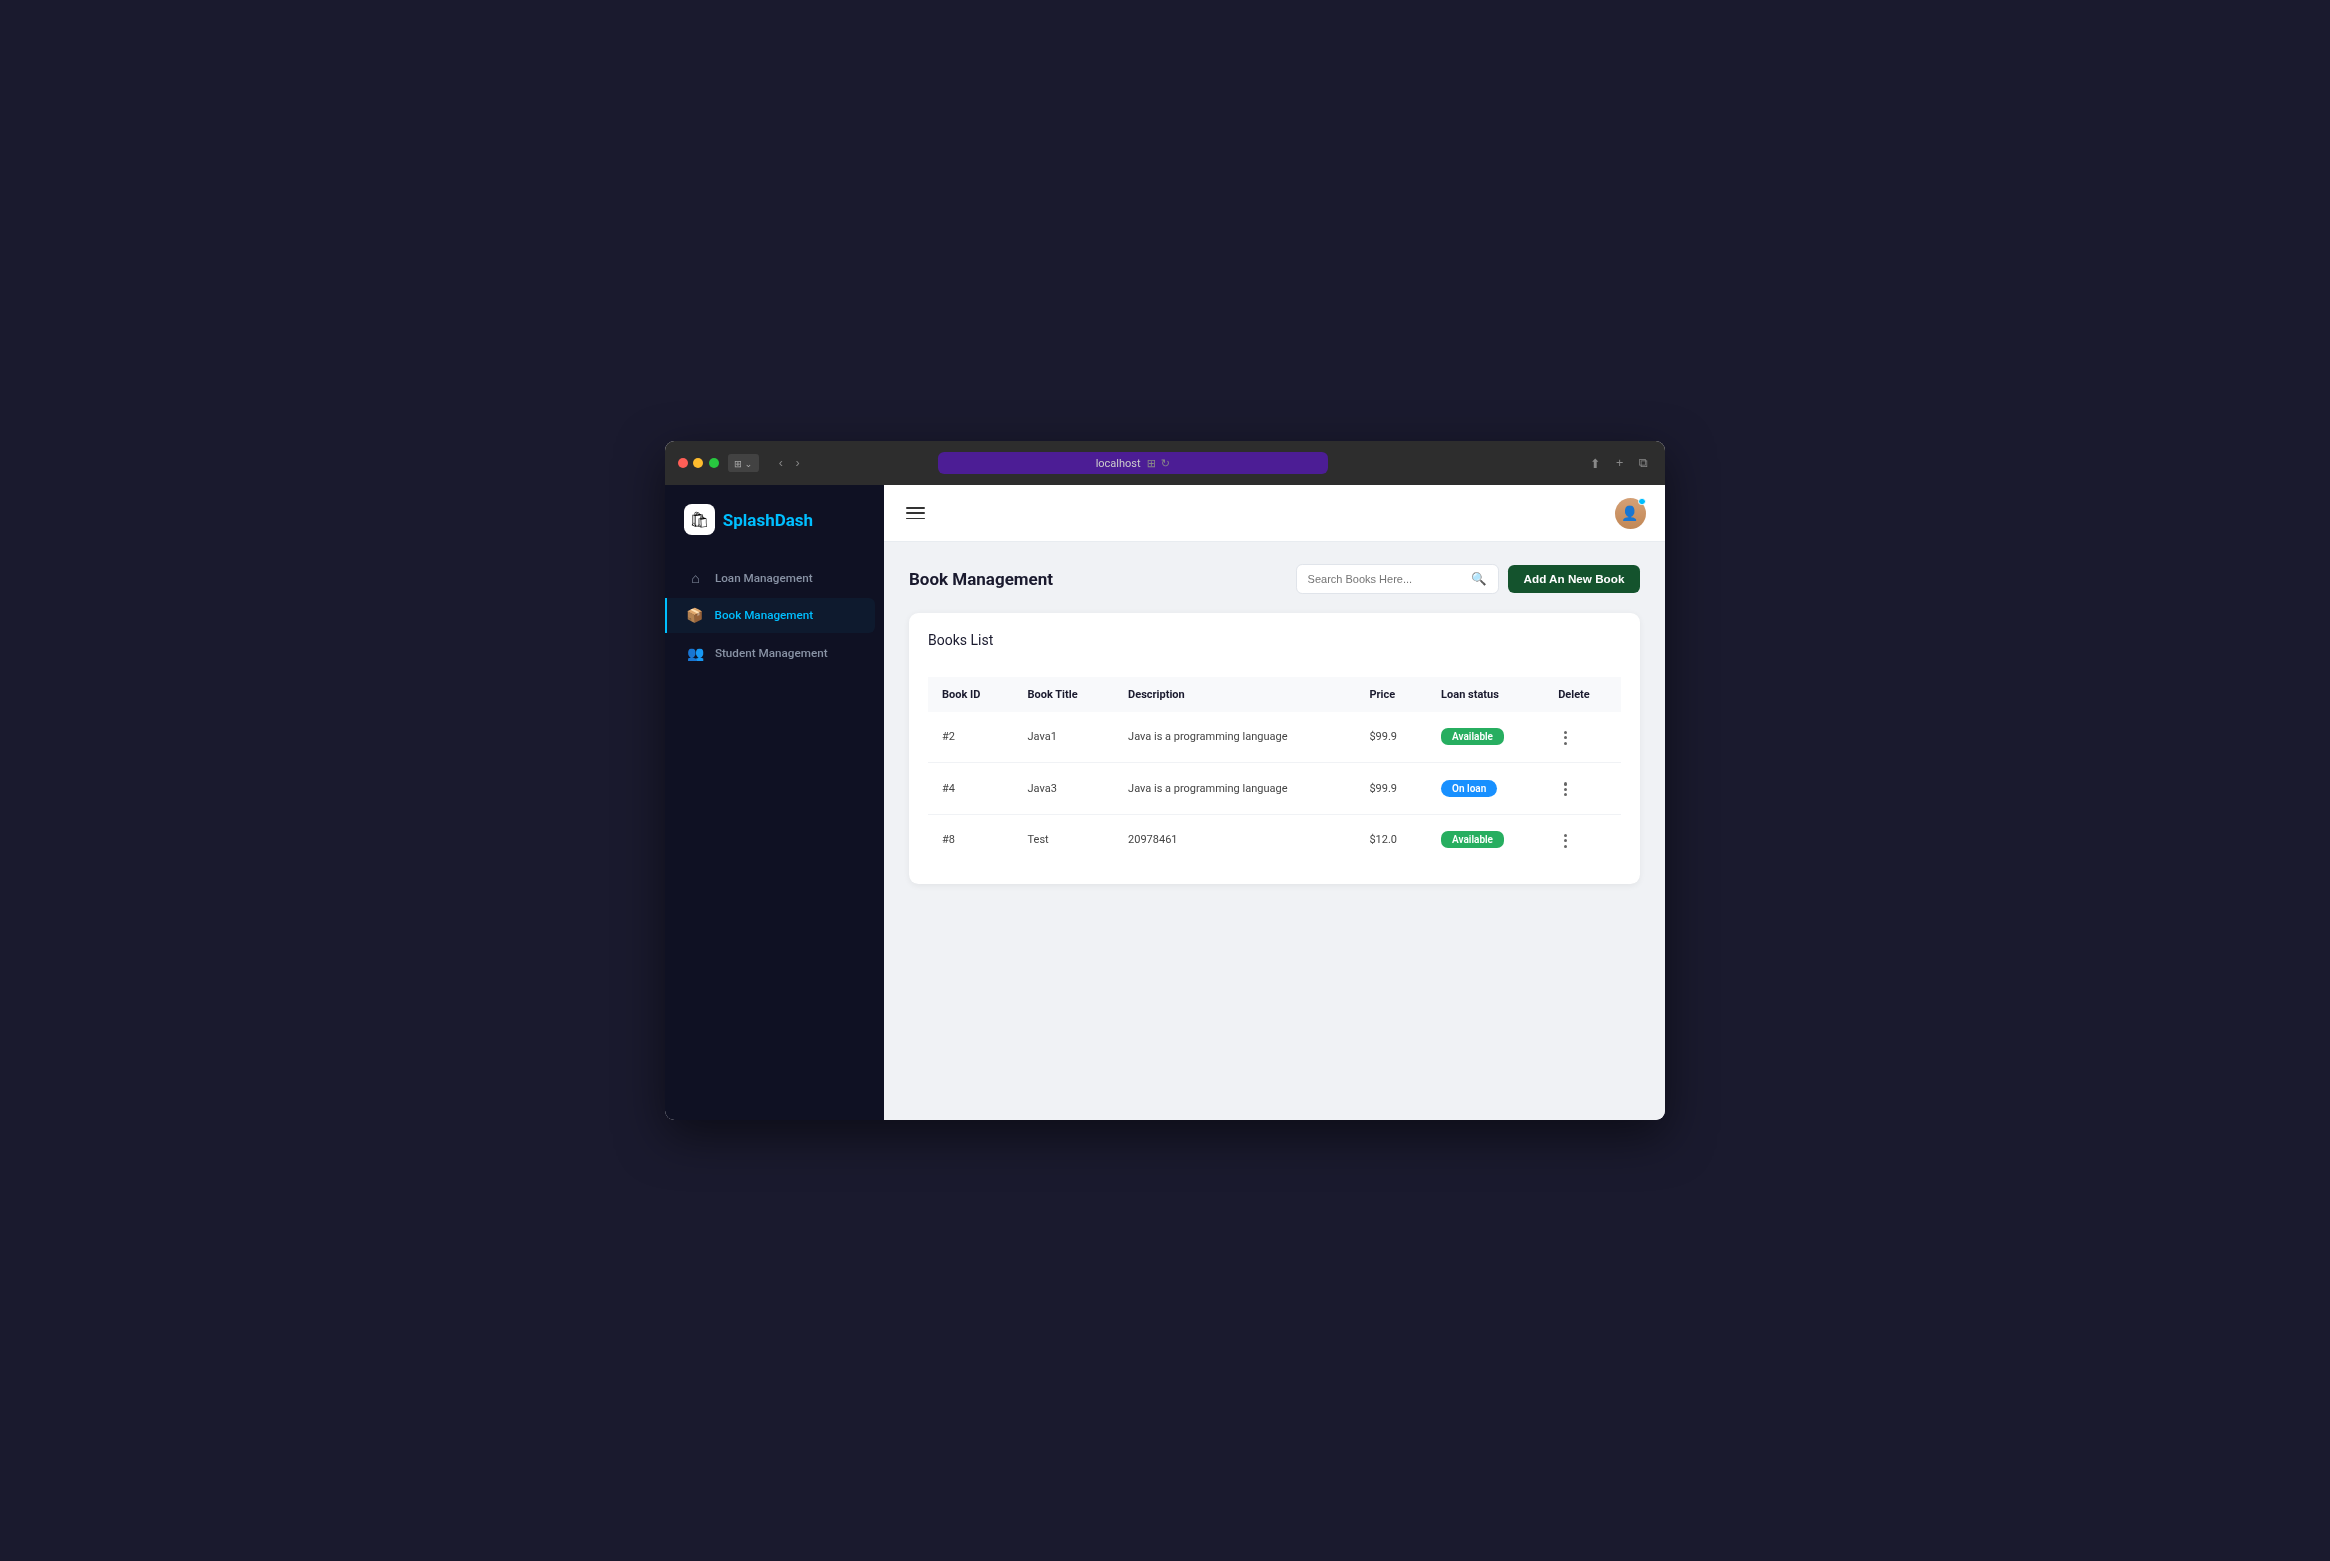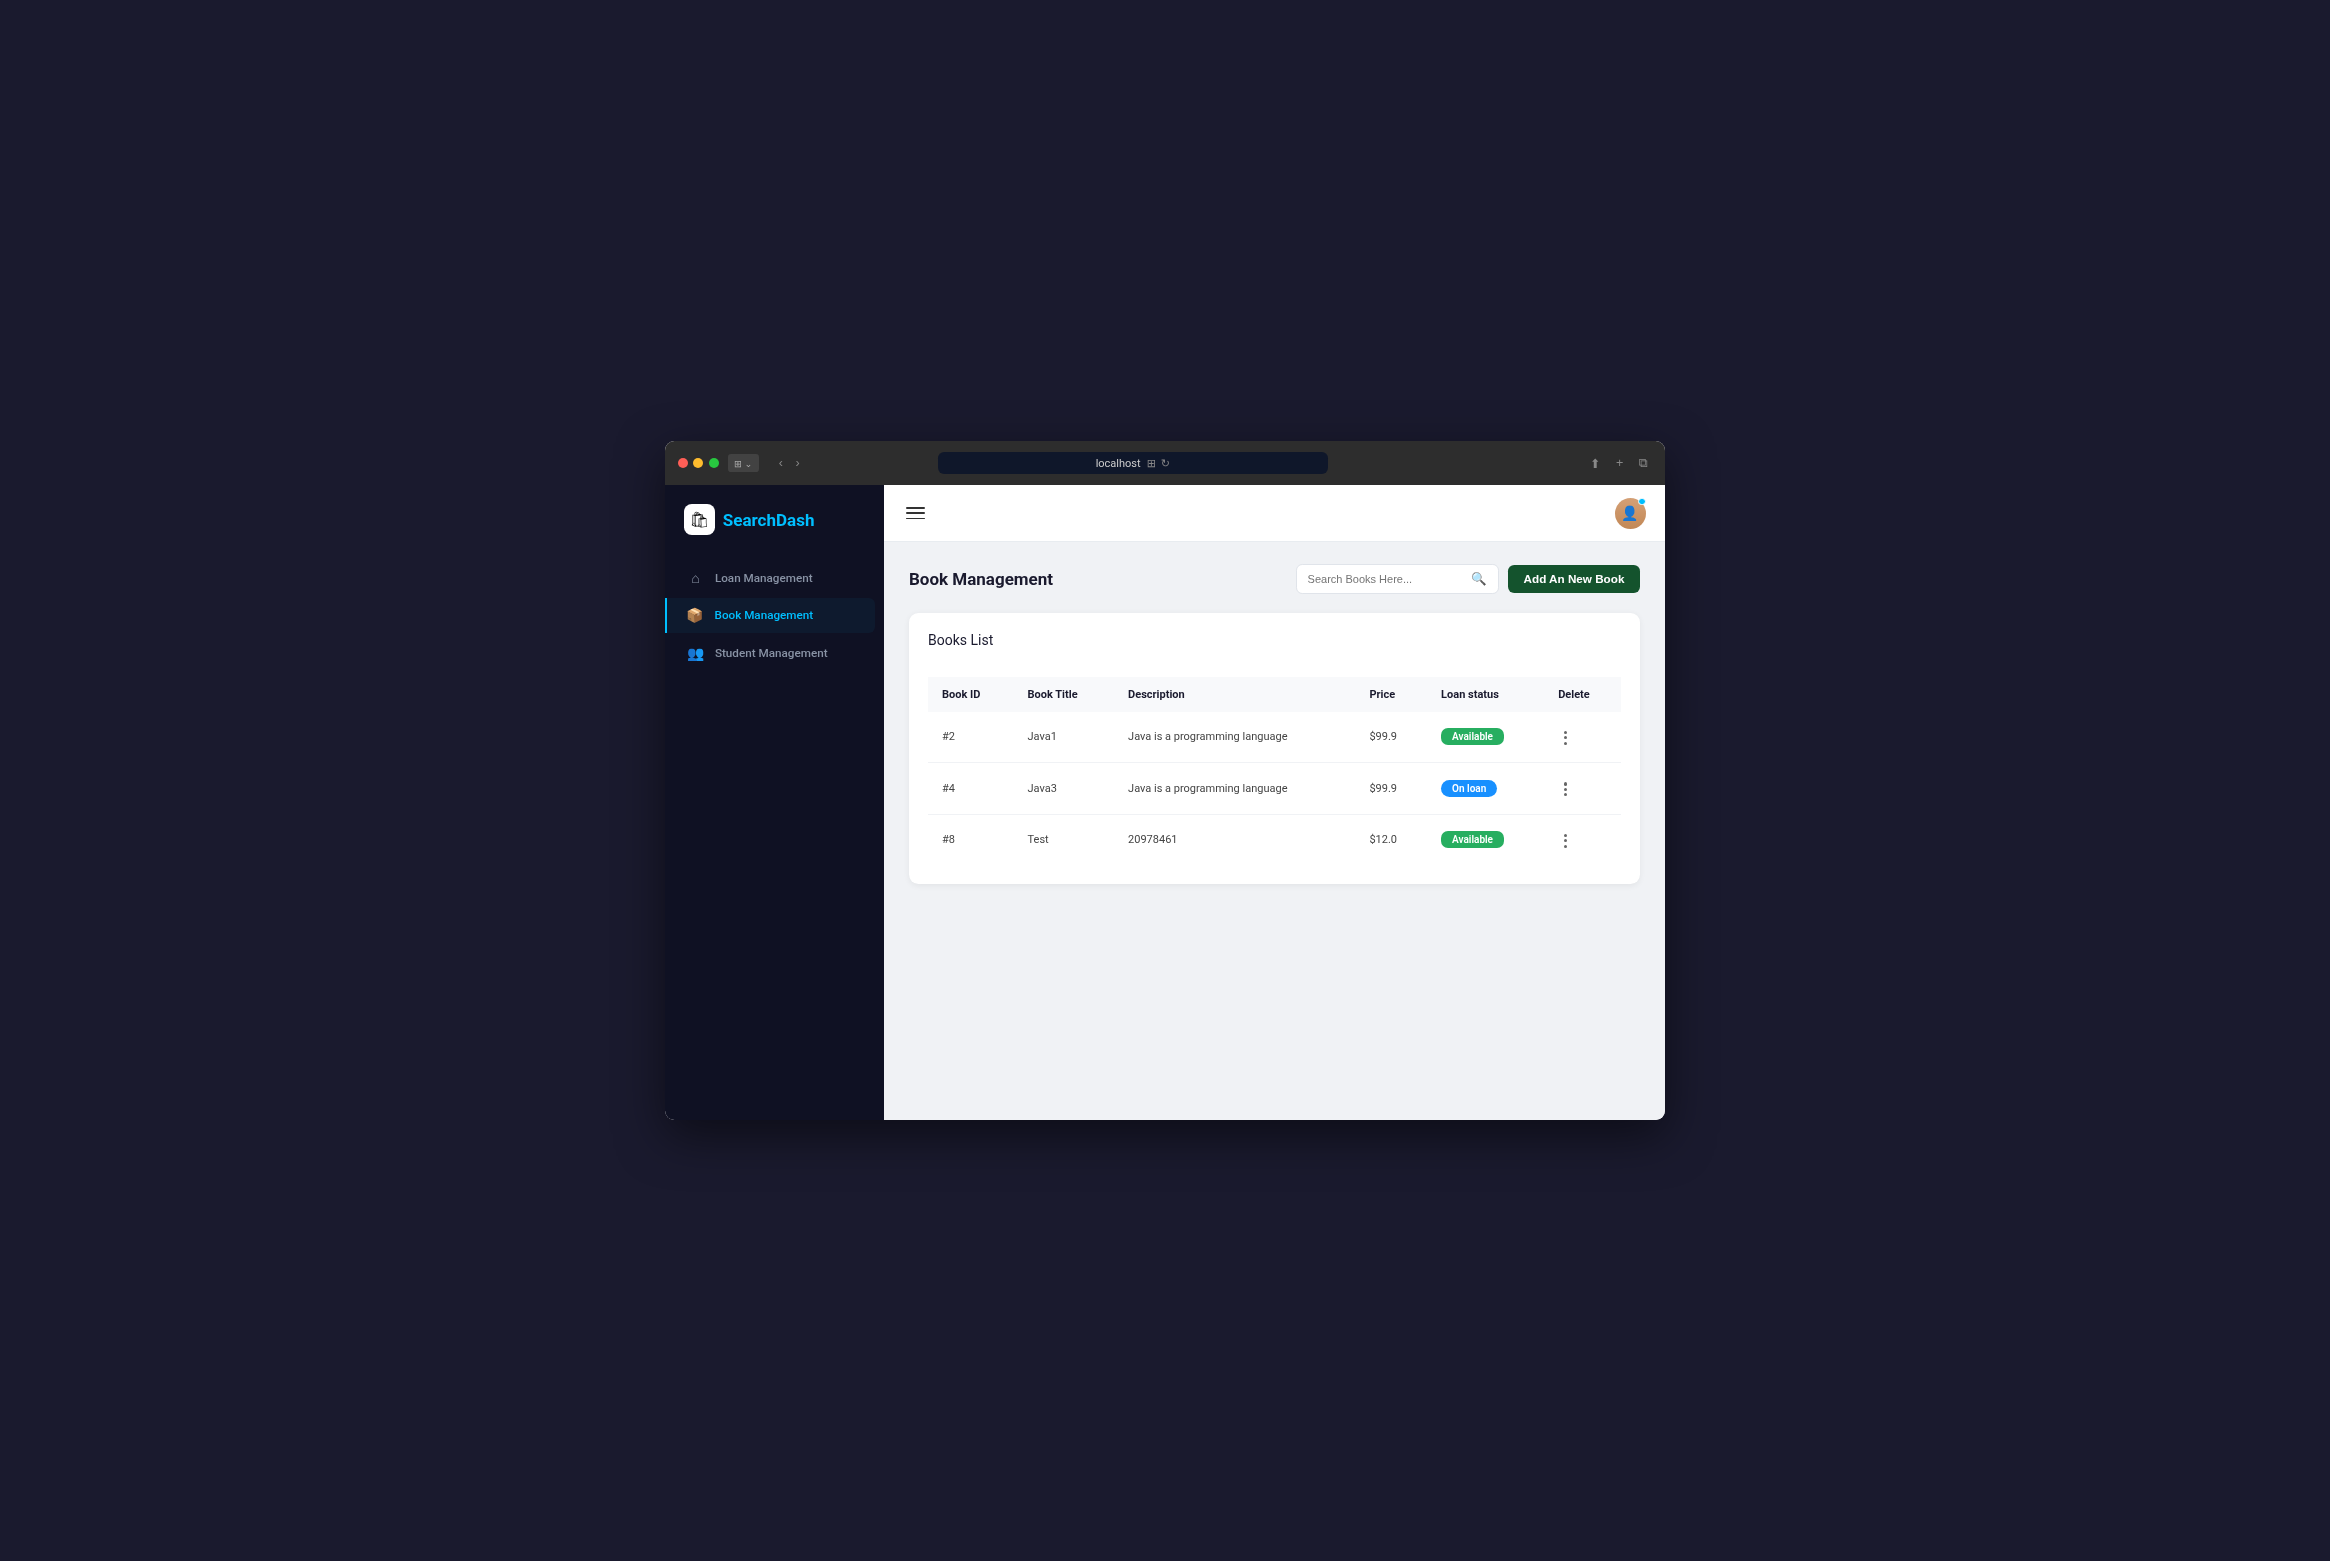--- a/index.html
+++ b/index.html
@@ -67,21 +67,21 @@
       border: none;
       color: #aaa;
       padding: 3.1px 6.2px;
       border-radius: 3.1px;
       cursor: pointer;
       font-size: 9.4px;
     }
 
     .address-bar {
       flex: 1;
-      background: #0f172a;
+      background: #4c1d95;
       border-radius: 6.2px;
       padding: 4.7px 12.5px;
       display: flex;
       align-items: center;
       justify-content: center;
       gap: 6.2px;
       max-width: 390px;
       margin: 0 auto;
     }
 
@@ -432,21 +432,21 @@
   </div>
 
   <div class="app-layout">
 
     <div class="sidebar">
       <div class="sidebar-logo">
         <div class="logo-icon">
           <span>🛍</span>
         </div>
         <div class="logo-text">
-          <span>Search</span><span style="color:#00bfff">Dash</span>
+          <span>Splash</span><span style="color:#00bfff">Dash</span>
         </div>
       </div>
 
       <nav class="sidebar-nav">
         <a class="sidebar-item">
           <span class="icon">⌂</span>
           <span>Loan Management</span>
         </a>
         <a class="sidebar-item active">
           <span class="icon">📦</span>

